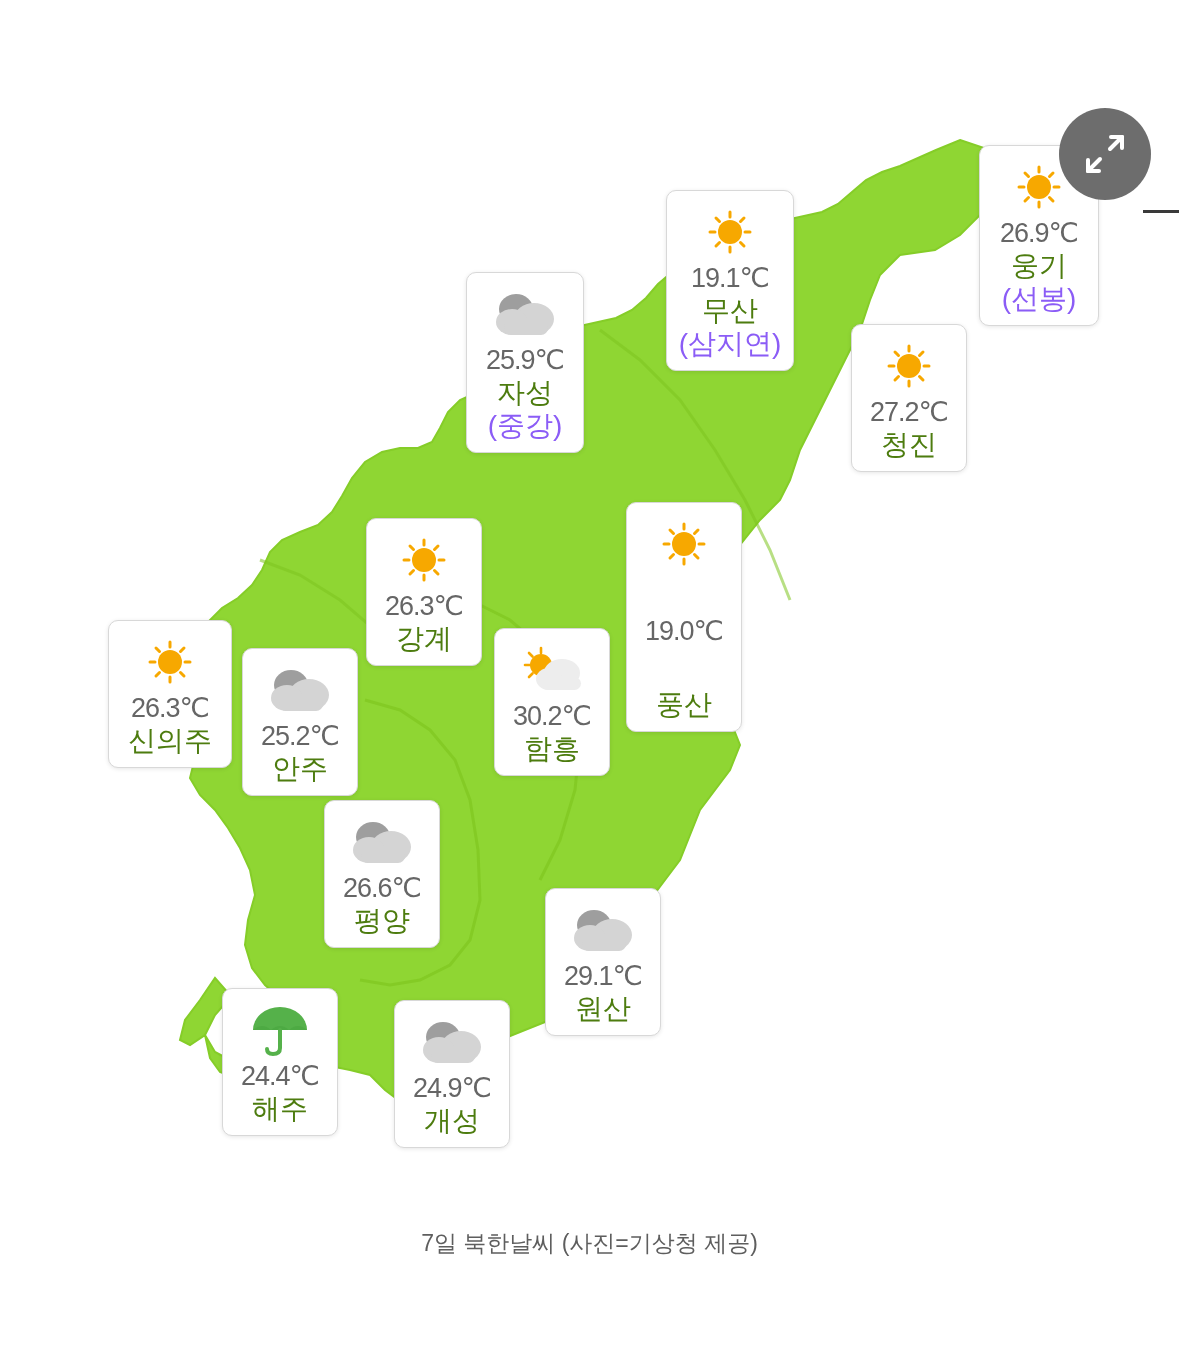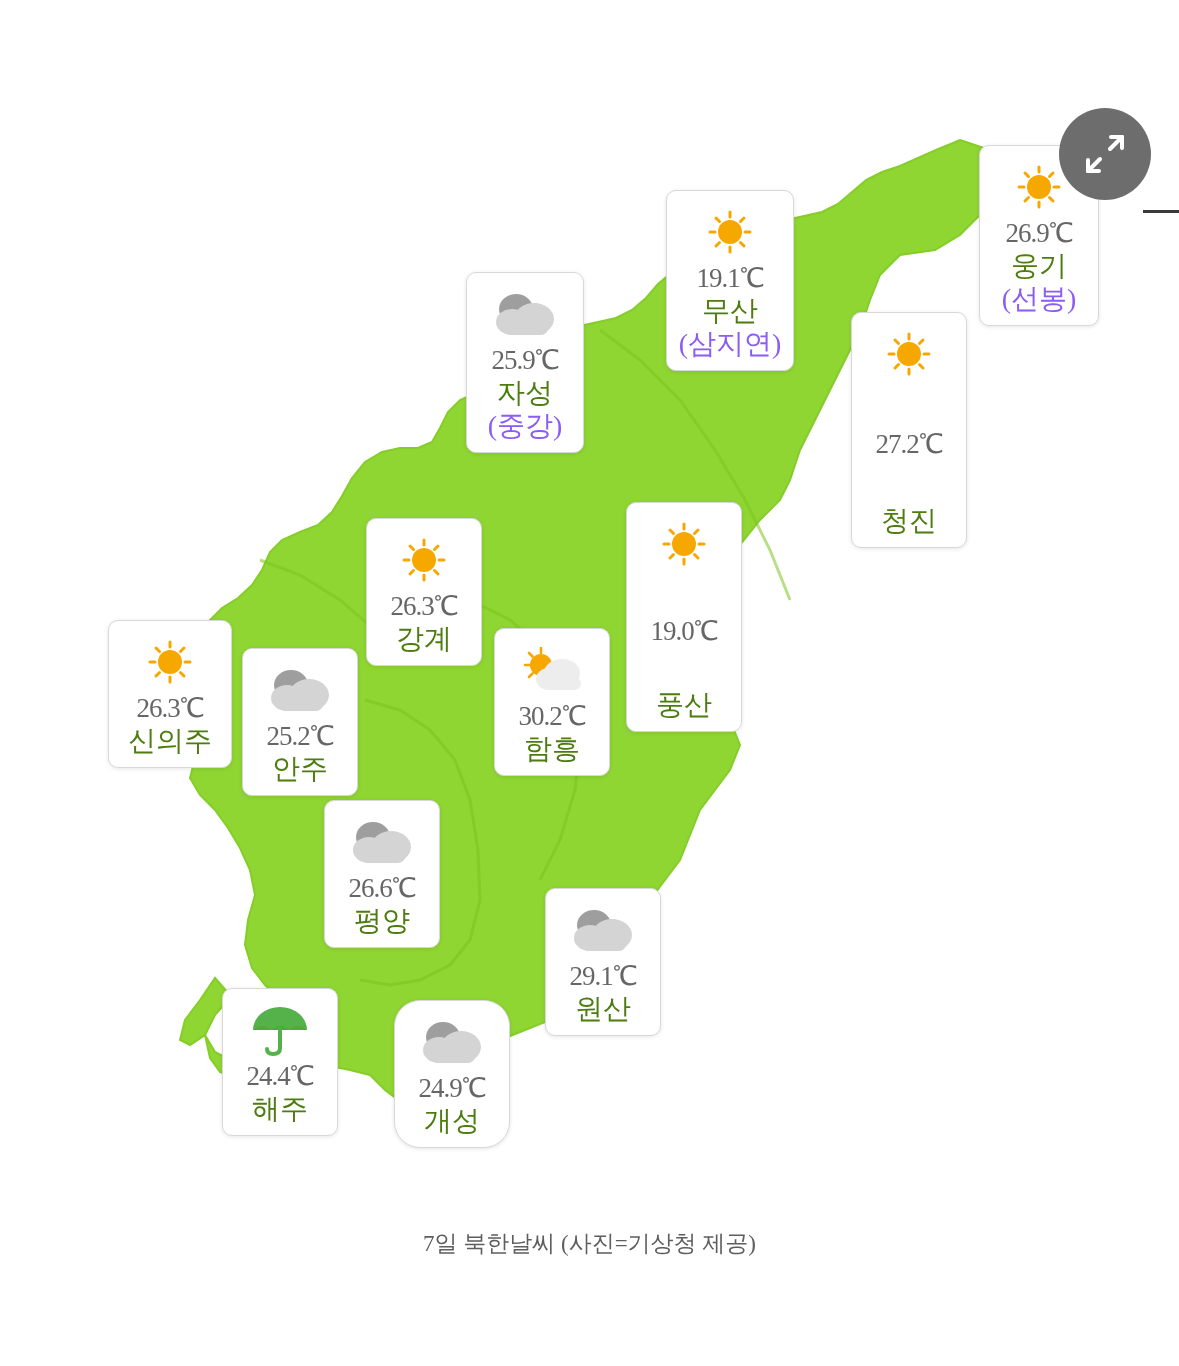--- a/index.html
+++ b/index.html
@@ -14,21 +14,20 @@
     font-family: "Liberation Sans", "DejaVu Sans", sans-serif;
     overflow: hidden;
   }
 
   #weather-map {
     position: absolute;
     left: 0;
     top: 0;
     width: 1179px;
     height: 1172px;
-    font-family: Liberation Serif, serif;
   }
 
   
   .map-shape {
     position: absolute;
     left: 0;
     top: 0;
     width: 1179px;
     height: 1250px;
   }
@@ -219,21 +218,21 @@
           <path d="M36 8 L32.5 11.5"></path>
             <path d="M11.5 32.5 L8 36"></path>
         </g>
       </svg>
     </div>
     <div class="wx-temp">19.1℃</div>
     <div class="wx-name">무산</div>
     <div class="wx-name2">(삼지연)</div>
   </div>
 
-  <div class="wx-card" style="left:851px; top:312px;gap:44px;">
+  <div class="wx-card" style="left:851px; top:324px;">
     <div class="wx-icon">
       <svg class="icon-sun" viewBox="0 0 44 44" xmlns="http://www.w3.org/2000/svg">
         <circle cx="22" cy="22" r="12" fill="#f7a800"></circle>
         <g stroke="#f7a800" stroke-width="3" stroke-linecap="round">
           <path d="M22 2 L22 7"></path>
             <path d="M22 37 L22 42"></path>
           <path d="M2 22 L7 22"></path>
             <path d="M37 22 L42 22"></path>
           <path d="M8 8 L11.5 11.5"></path>
             <path d="M32.5 32.5 L36 36"></path>
@@ -384,21 +383,21 @@
       <svg class="icon-umbrella" viewBox="0 0 66 56" xmlns="http://www.w3.org/2000/svg">
         <path d="M6 28 A27 23 0 0 1 60 28 Z" fill="#55b14a"></path>
         <path d="M6 28 Q15 20 24 28 Q33 20 42 28 Q51 20 60 28" fill="#3f9e36" opacity="0.35"></path>
         <path d="M33 28 L33 46 Q33 52 26 52 Q20 52 20 47" stroke="#55b14a" stroke-width="4" fill="none" stroke-linecap="round"></path>
       </svg>
     </div>
     <div class="wx-temp">24.4℃</div>
     <div class="wx-name">해주</div>
   </div>
 
-  <div class="wx-card" style="left:394px; top:1000px;border-radius:26px;">
+  <div class="wx-card" style="left:394px; top:1000px;">
     <div class="wx-icon">
       <svg class="icon-cloud" viewBox="0 0 70 50" xmlns="http://www.w3.org/2000/svg">
         <ellipse cx="26" cy="20" rx="17" ry="15" fill="#9e9e9e"></ellipse>
         <ellipse cx="44" cy="30" rx="20" ry="16" fill="#d4d4d4"></ellipse>
         <ellipse cx="22" cy="33" rx="16" ry="13" fill="#d4d4d4"></ellipse>
         <rect x="14" y="32" width="44" height="14" rx="7" fill="#d4d4d4"></rect>
       </svg>
     </div>
     <div class="wx-temp">24.9℃</div>
     <div class="wx-name">개성</div>

